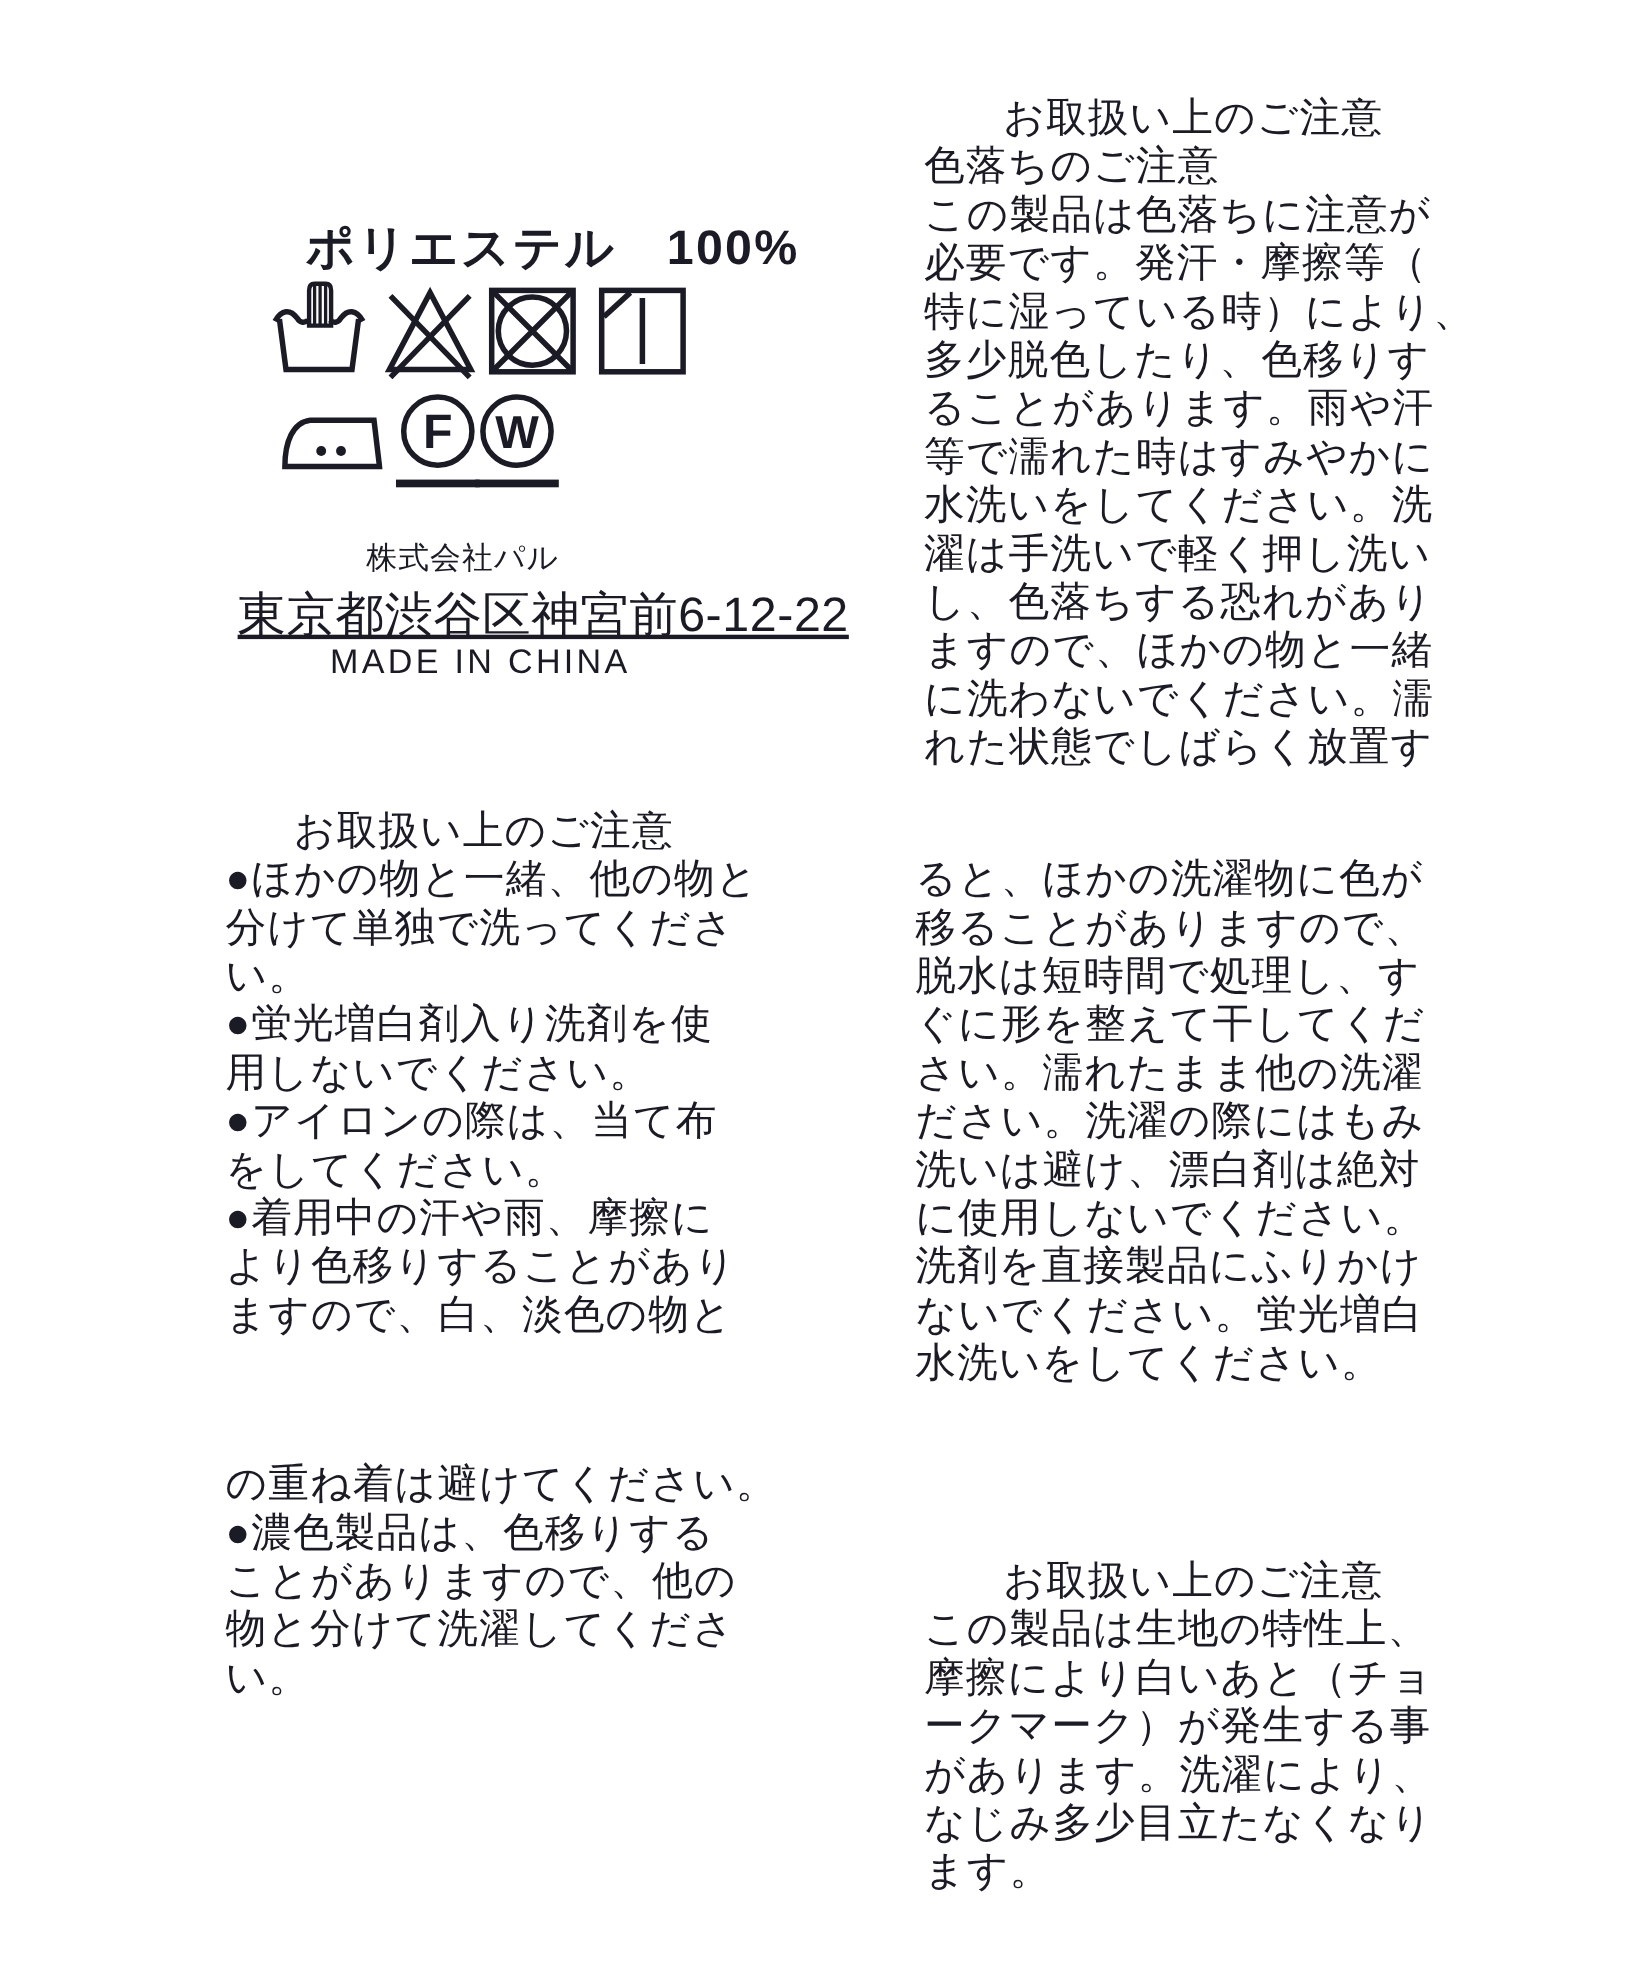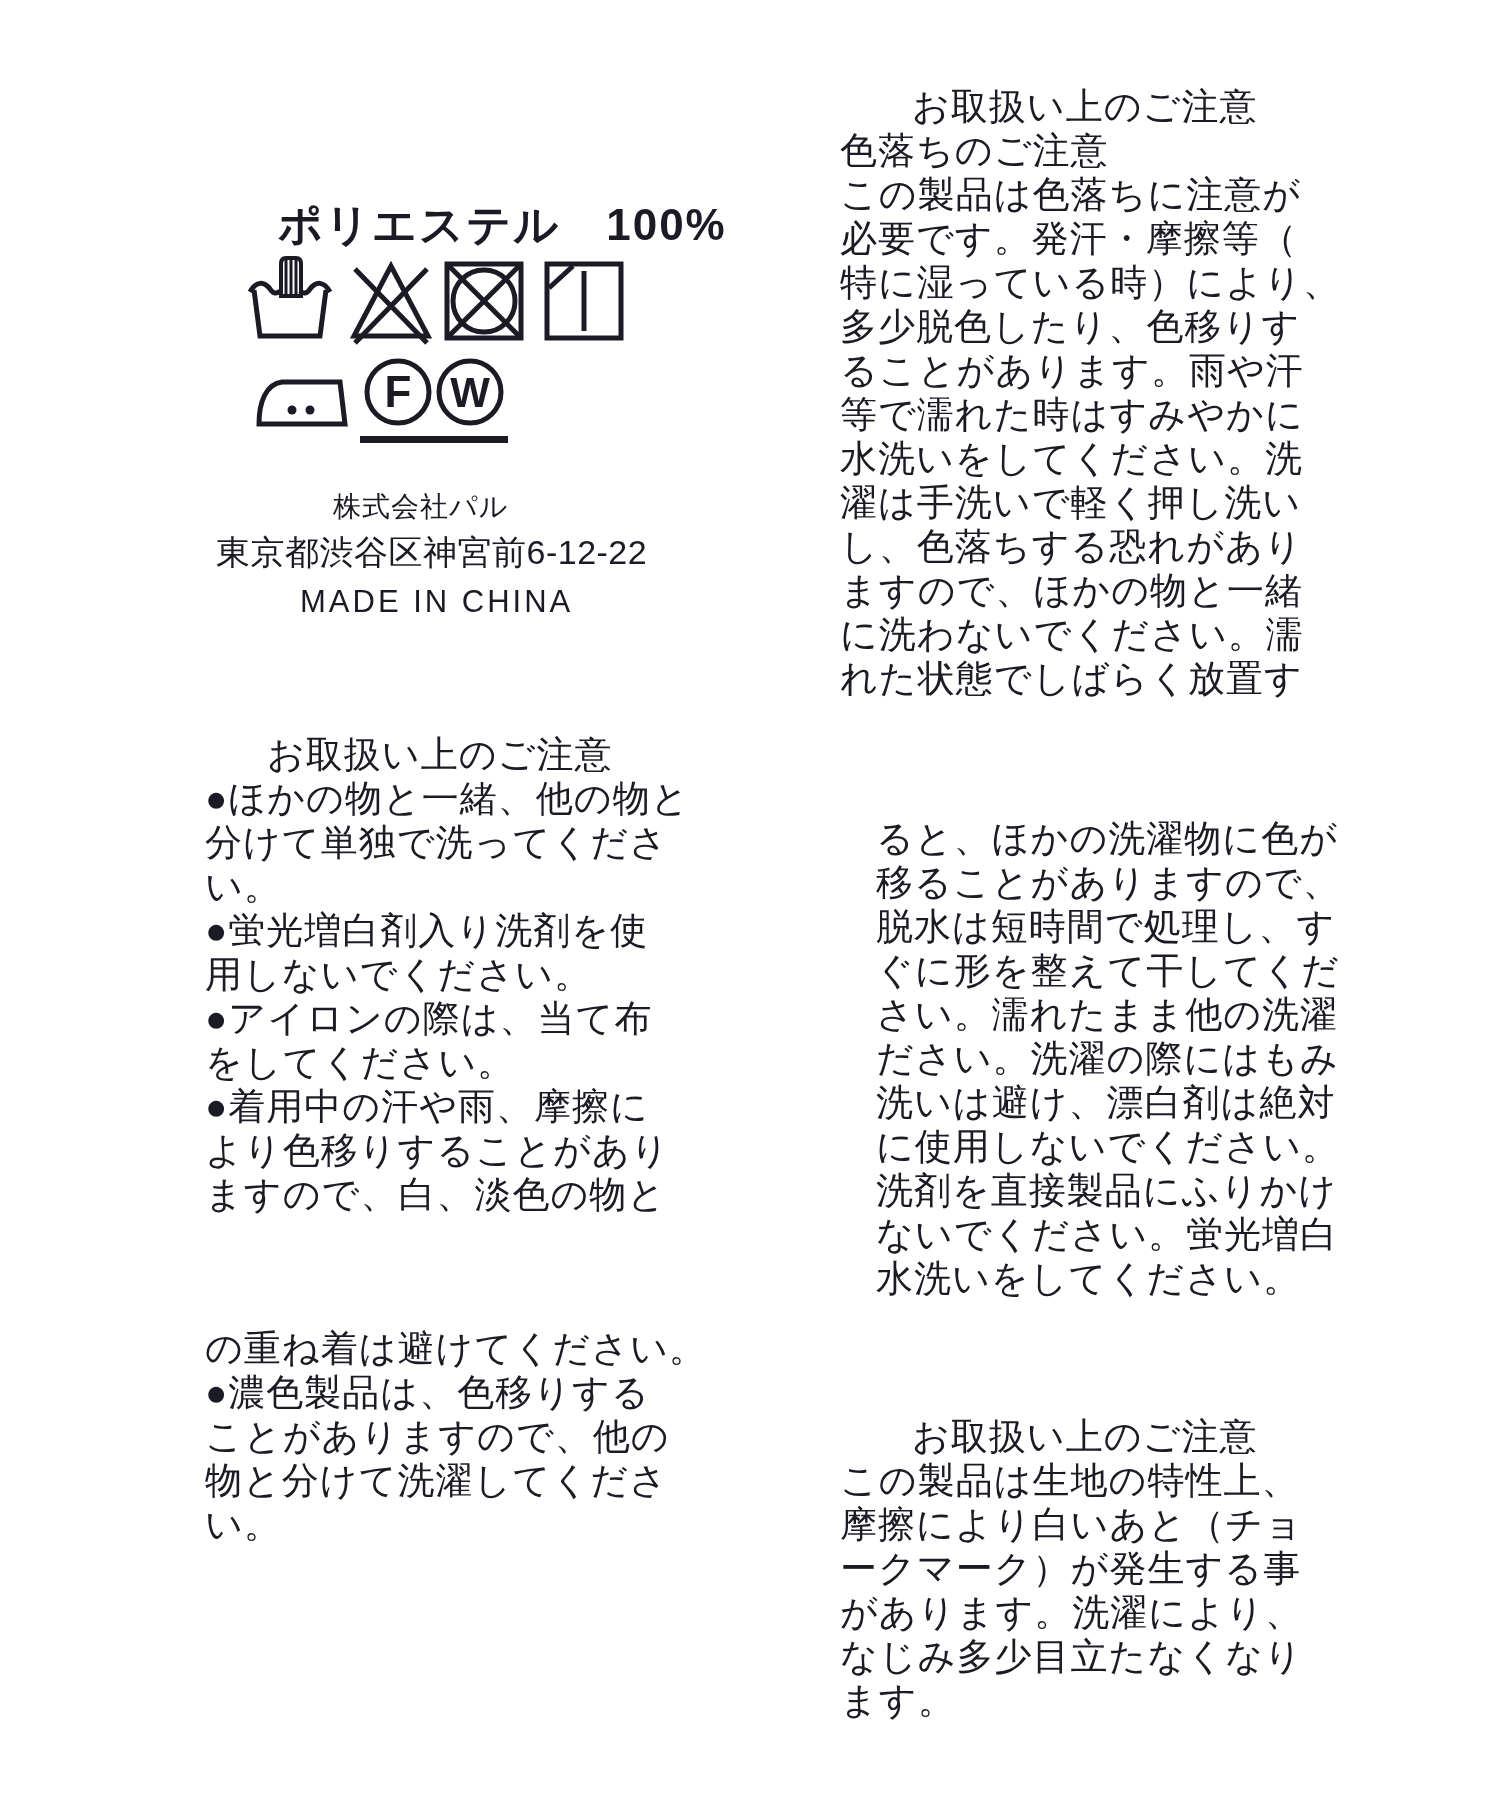--- a/index.html
+++ b/index.html
@@ -7,21 +7,21 @@
     width:1500px;height:1800px;
     background:#ffffff;
     font-family:"Liberation Sans",sans-serif;
     color:#1b1b26;
     position:relative;
     overflow:hidden;
   }
   .abs{position:absolute;white-space:nowrap;}
   .comp{font-size:44px;letter-spacing:2px;font-weight:bold;}
   .company{font-size:28px;letter-spacing:1px;}
-  .address{font-size:34px;letter-spacing:0.5px;}
+  .address{font-size:44px;letter-spacing:0.5px;text-decoration:underline;}
   .origin{font-size:31px;letter-spacing:3px;}
   .tline{height:44px;line-height:44px;font-size:37px;letter-spacing:1px;white-space:nowrap;}
   .indent-l{padding-left:62px;}
   .indent-r{padding-left:72px;}
   .sym{display:block;}
   .sym svg{display:block;}
 </style>
 </head>
 <body>
 
@@ -128,21 +128,21 @@
         <div class="tline">等で濡れた時はすみやかに</div>
         <div class="tline">水洗いをしてください。洗</div>
         <div class="tline">濯は手洗いで軽く押し洗い</div>
         <div class="tline">し、色落ちする恐れがあり</div>
         <div class="tline">ますので、ほかの物と一緒</div>
         <div class="tline">に洗わないでください。濡</div>
         <div class="tline">れた状態でしばらく放置す</div>
       </div>
   </div>
 
-  <div class="abs" style="left:876px;top:777px;margin-top:40px;">
+  <div class="abs" style="left:832px;top:777px;">
     <div>
         <div class="tline">ると、ほかの洗濯物に色が</div>
         <div class="tline">移ることがありますので、</div>
         <div class="tline">脱水は短時間で処理し、す</div>
         <div class="tline">ぐに形を整えて干してくだ</div>
         <div class="tline">さい。濡れたまま他の洗濯</div>
         <div class="tline">ださい。洗濯の際にはもみ</div>
         <div class="tline">洗いは避け、漂白剤は絶対</div>
         <div class="tline">に使用しないでください。</div>
         <div class="tline">洗剤を直接製品にふりかけ</div>

